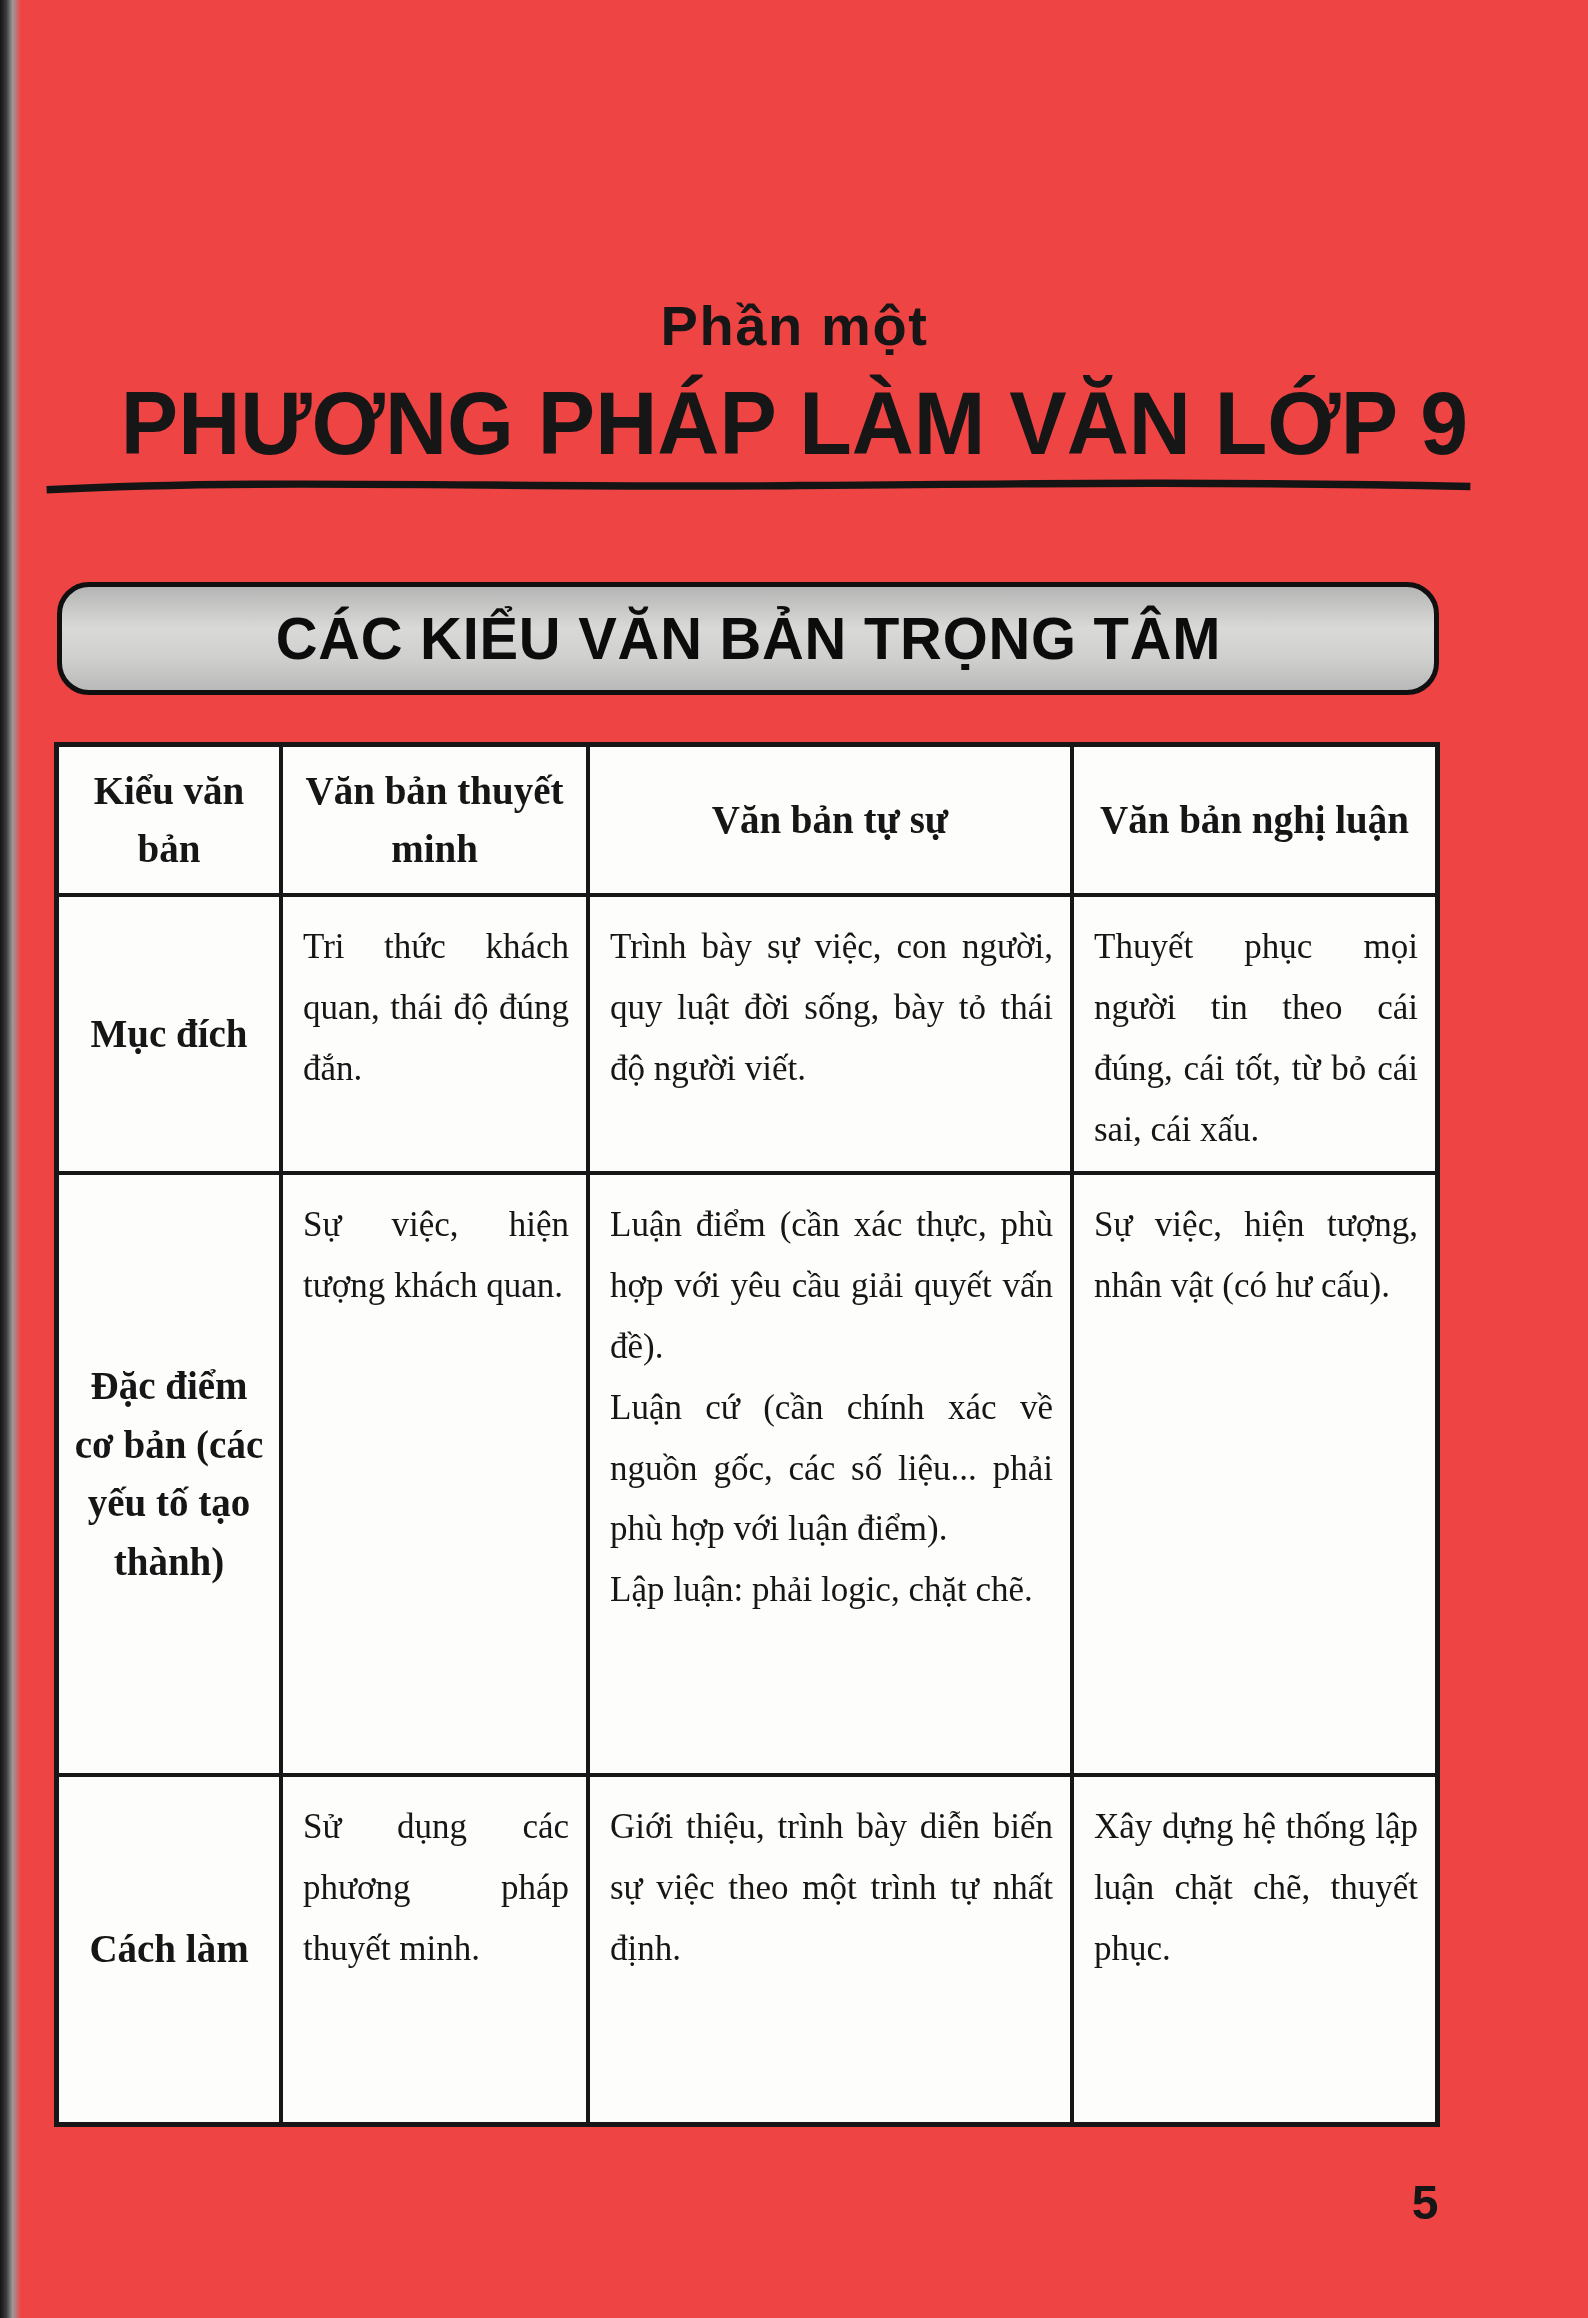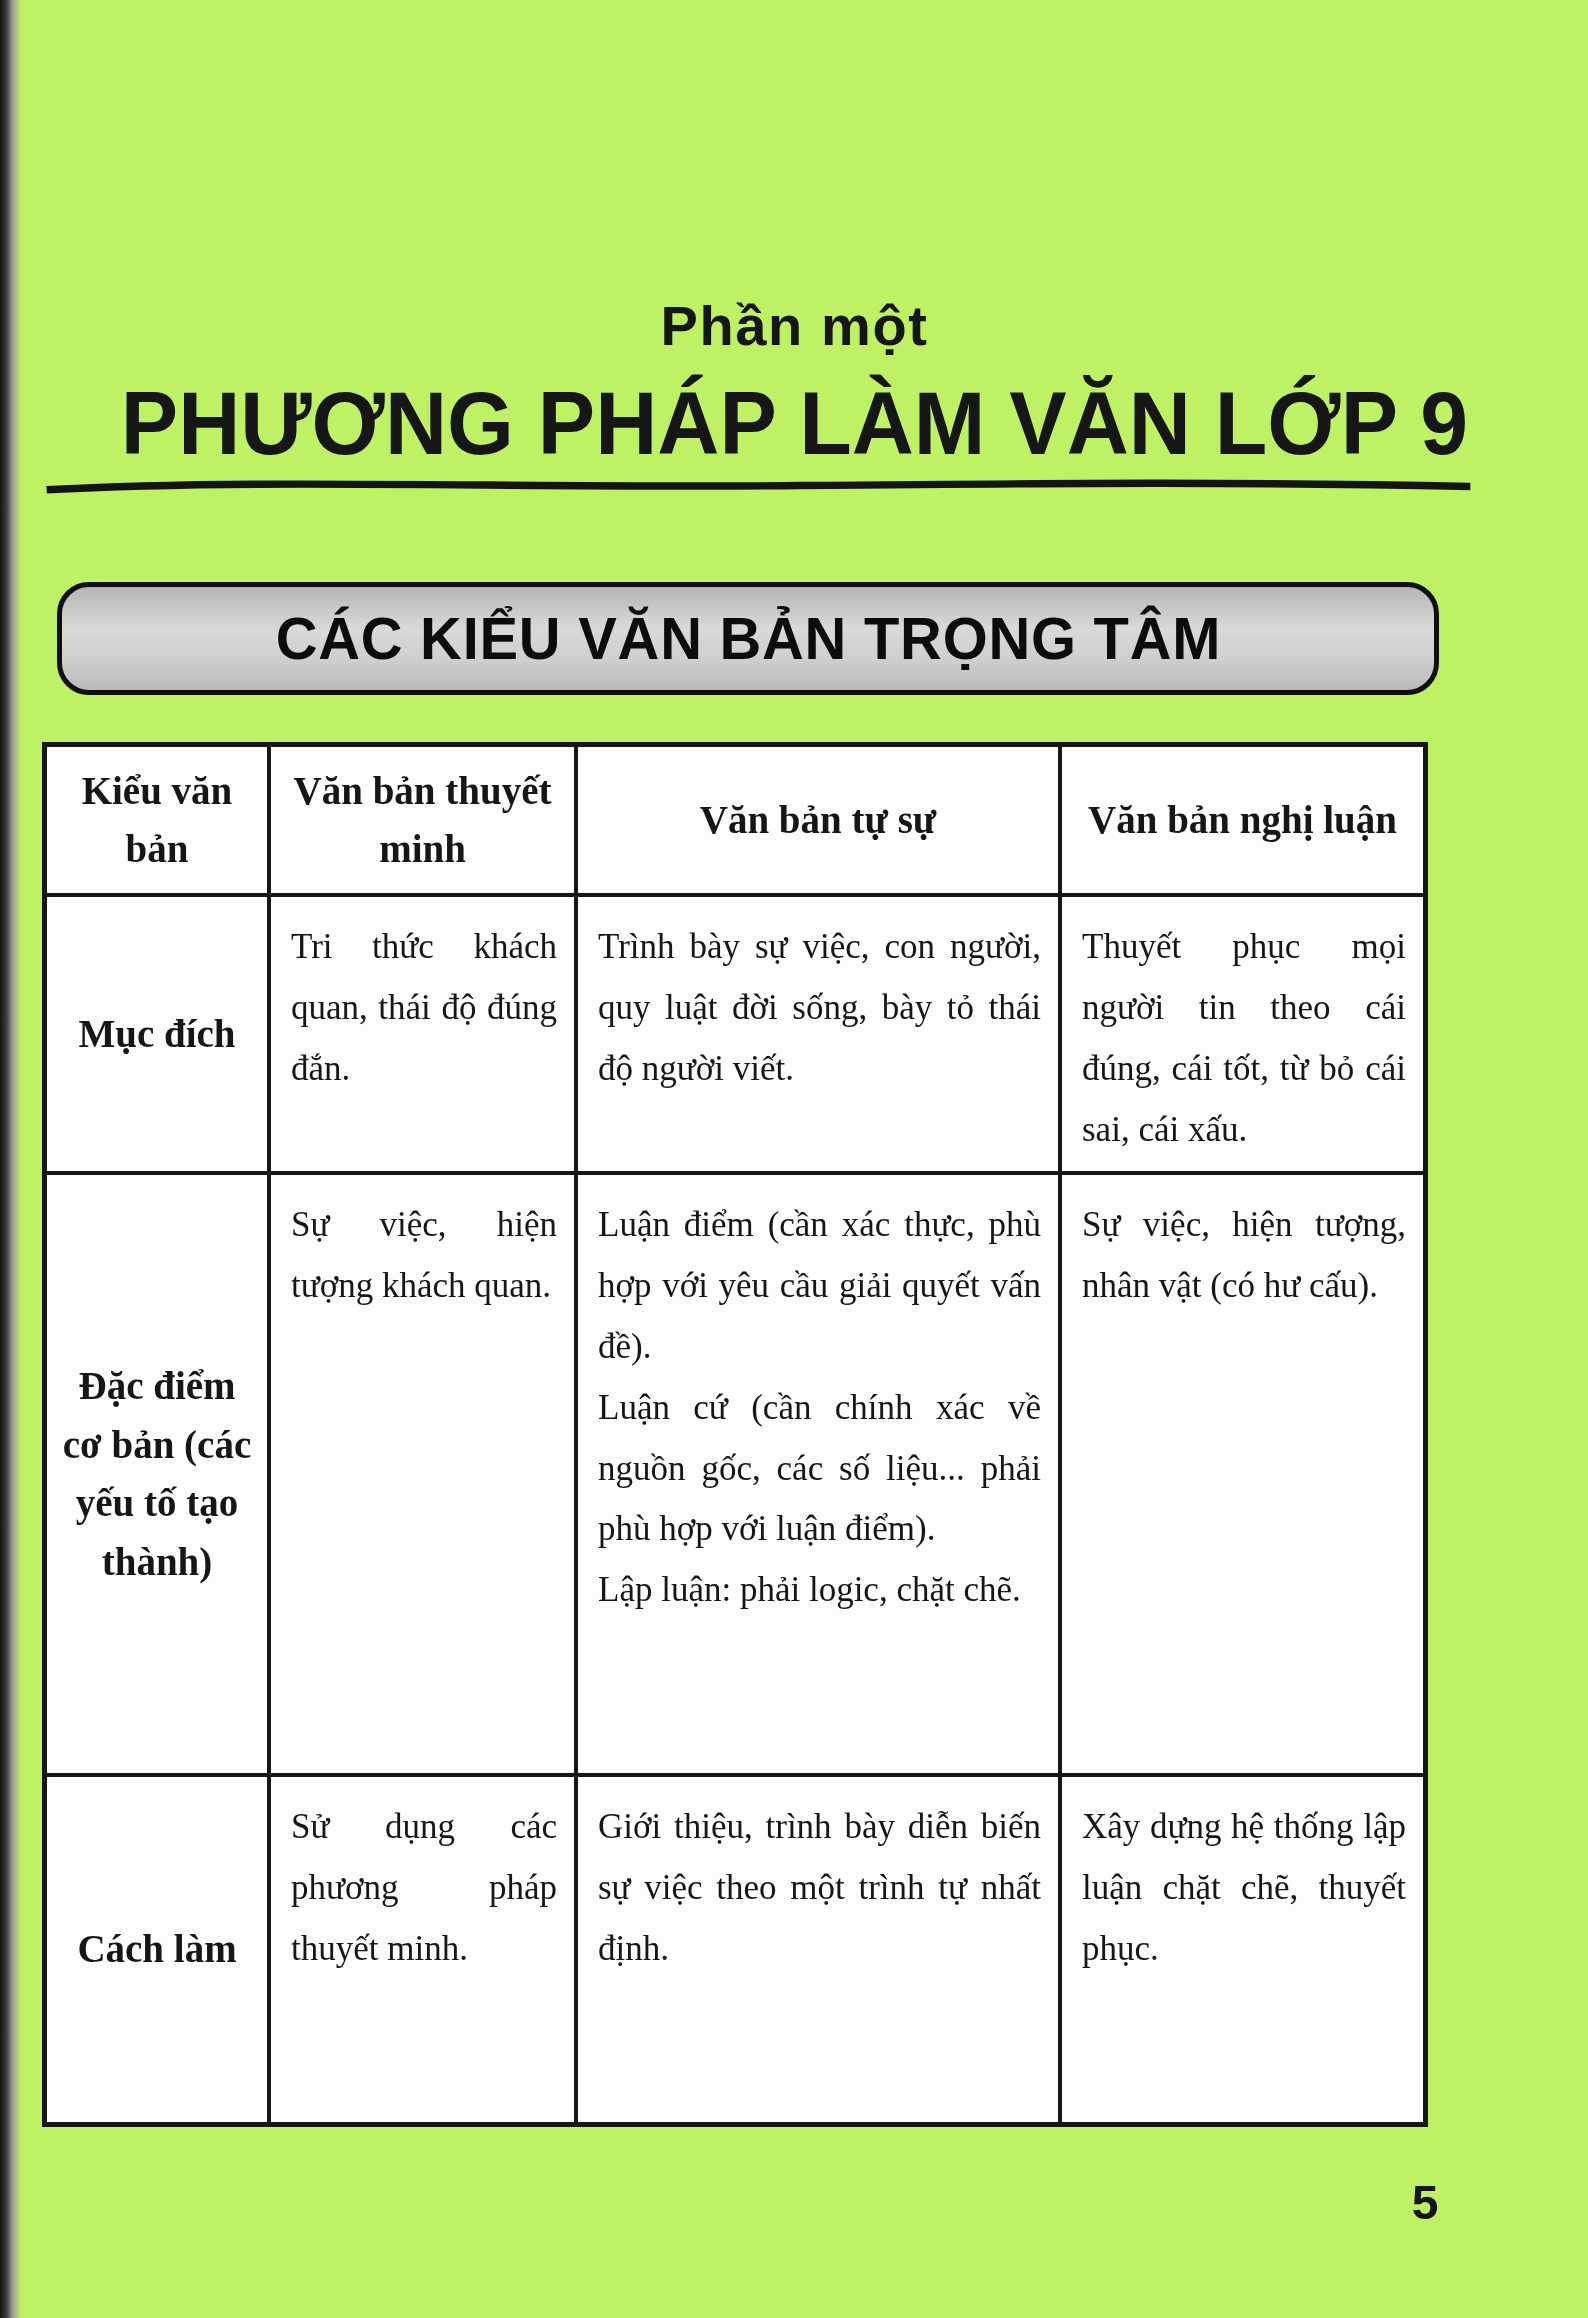--- a/index.html
+++ b/index.html
@@ -1,19 +1,19 @@
 <!DOCTYPE html>
 <html lang="vi" style="font-size:13px"><head>
 <meta charset="utf-8">
 <style>
   html,body{margin:0;padding:0;background:#e8e8e8;}
   .page{
     position:relative;
     width:1589px;height:2319px;
-    background:#bef264;
+    background:#ef4444;
     overflow:hidden;
     font-family:"Liberation Serif", serif;
     color:#161616;
   }
   
   .spine{
     position:absolute;left:0;top:0;width:21.4px;height:100%;
     background:linear-gradient(90deg,#141414 0%,#3c3c3c 30%,#9a9a9a 60%,rgba(251,251,250,0) 100%);
   }
   .part-label{
@@ -40,21 +40,21 @@
     background:linear-gradient(180deg,#b5b5b5 0%,#d9d9d7 40%,#cfcfcd 70%,#b9b9b9 100%);
     display:flex;align-items:center;justify-content:center;
   }
   .heading-box .label{
     font-family:"Liberation Sans", sans-serif;
     font-weight:bold;font-size:59px;letter-spacing:0.8px;
     transform:scaleX(.98);
     color:#0c0c0c;
   }
   .doc-table{
-    position:absolute;left:42px;top:742px;
+    position:absolute;left:54px;top:742px;
     box-sizing:content-box;
     border:5px solid #171717;
     display:grid;
     grid-template-columns:220px 307px 484px 365px;
     grid-template-rows:146px 278px 602px 349px;
     background:#fdfdfc;
   }
   .cell{box-sizing:border-box;overflow:hidden;}
   .bl{border-left:4.1px solid #171717;}
   .bt{border-top:4.1px solid #171717;}

